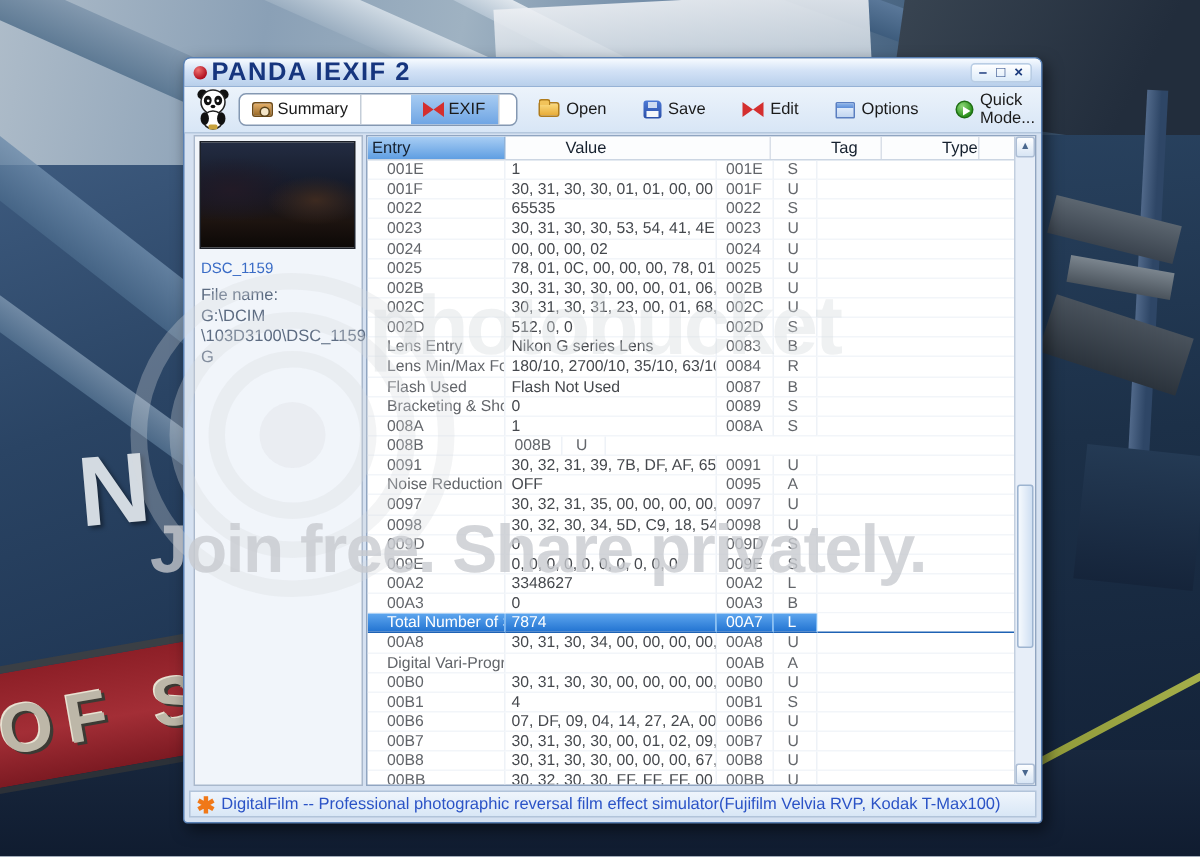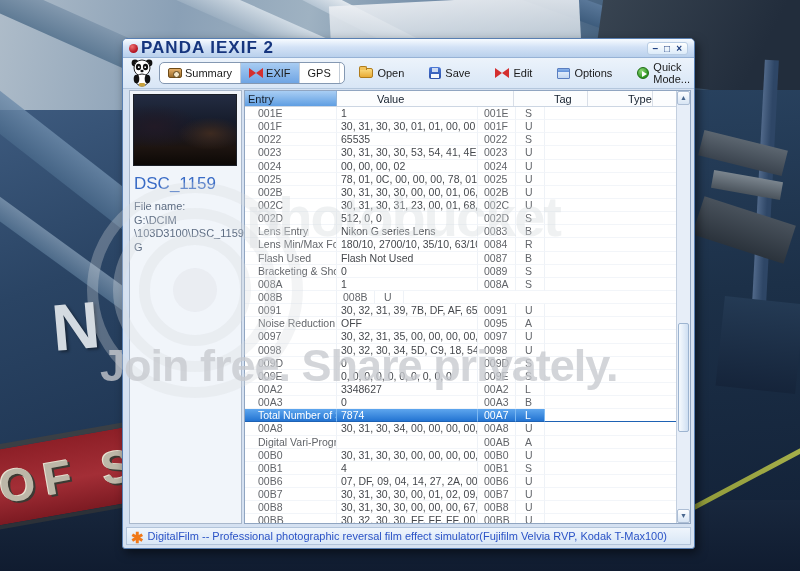--- a/index.html
+++ b/index.html
@@ -46,35 +46,35 @@
     background:radial-gradient(circle at 35% 30%, #ef7070, #b01020 70%); }
   .title-text { color:#16357e; font-weight:bold; font-size:17px; letter-spacing:1px; }
   .caption { margin-left:auto; display:flex; gap:6px; align-items:center;
     background:linear-gradient(#ffffff,#dcebf9); border:1px solid #b9cde4; border-radius:3px; padding:0 5px; height:13px; }
   .caption span { color:#1c3c7e; font-weight:bold; font-size:10px; line-height:11px; }
 
   .toolbar { height:31px; display:flex; align-items:center; padding:0 4px;
     background:linear-gradient(#ecf3fb,#d8e6f6); border-bottom:1px solid #b4c7dd; }
   .panda { width:26px; height:28px; margin:0 4px 0 2px; flex:0 0 auto; }
   .tabgroup { display:flex; align-items:stretch; height:22px; background:#fff;
-    border:1px solid #84La0; border:1px solid #8498b2; border-radius:5px; overflow:hidden; margin-right:14px; }
+    border:1px solid #84La0; border:1px solid #8498b2; border-radius:5px; overflow:hidden; margin-right:14px;gap:33px; }
   .tab { display:flex; align-items:center; gap:3px; padding:0 8px; font-size:11px; color:#1a1a1a; border-right:1px solid #c4cdd8; cursor:default; }
   .tab:last-child { border-right:none; }
   .tab.selected { background:linear-gradient(#a8ccf2,#6fa5e4); }
   .tbtns { display:flex; align-items:center; gap:25px; }
   .tbtn { display:flex; align-items:center; gap:4px; font-size:11px; color:#1a1a1a; cursor:default; }
 
   .content { position:absolute; left:0; right:0; top:50px; bottom:23px; }
   .sidepanel { position:absolute; left:6px; top:1px; width:113px; bottom:1px;
     background:#f1f5fa; border:1px solid #a9b8cc; padding:3px; }
   .thumb { width:104px; height:72px; border:1px solid #1c2028;
     background:radial-gradient(ellipse at 75% 55%, #3d2a20 0%, rgba(0,0,0,0) 30%),
                radial-gradient(ellipse at 20% 45%, #221a26 0%, rgba(0,0,0,0) 40%),
                linear-gradient(#232c42 0%, #141927 45%, #1d1410 75%, #0c0806 100%); }
-  .imglabel { color:#3a6cc6; font-size:17px; margin:8px 0 6px 1px; }
+  .imglabel { color:#3a6cc6; font-size:10px; margin:8px 0 6px 1px; }
   .filename { color:#5d6c82; font-size:11px; line-height:13.5px; margin-left:1px; }
 
   .tablewrap { position:absolute; left:121px; top:1px; right:3px; bottom:1px;
     background:#fff; border:1px solid #90a5c1; display:flex; }
   .tmain { flex:1; display:flex; flex-direction:column; overflow:hidden; }
   .thead { display:flex; height:16px; background:#fcfdfe; border-bottom:1px solid #ccd6e3; font-size:11px; color:#15202e; flex:0 0 auto;gap:36px; }
   .hcell { display:flex; align-items:center; padding-left:4px; border-right:1px solid #d9dfe8; }
   .hcell.c-entry { padding-left:3px; background:linear-gradient(#a9cef4,#5f9ee2); border-right:1px solid #8fb2d8; }
   .c-entry { width:92px; flex:0 0 auto; }
   .c-value { width:141px; flex:0 0 auto; }

